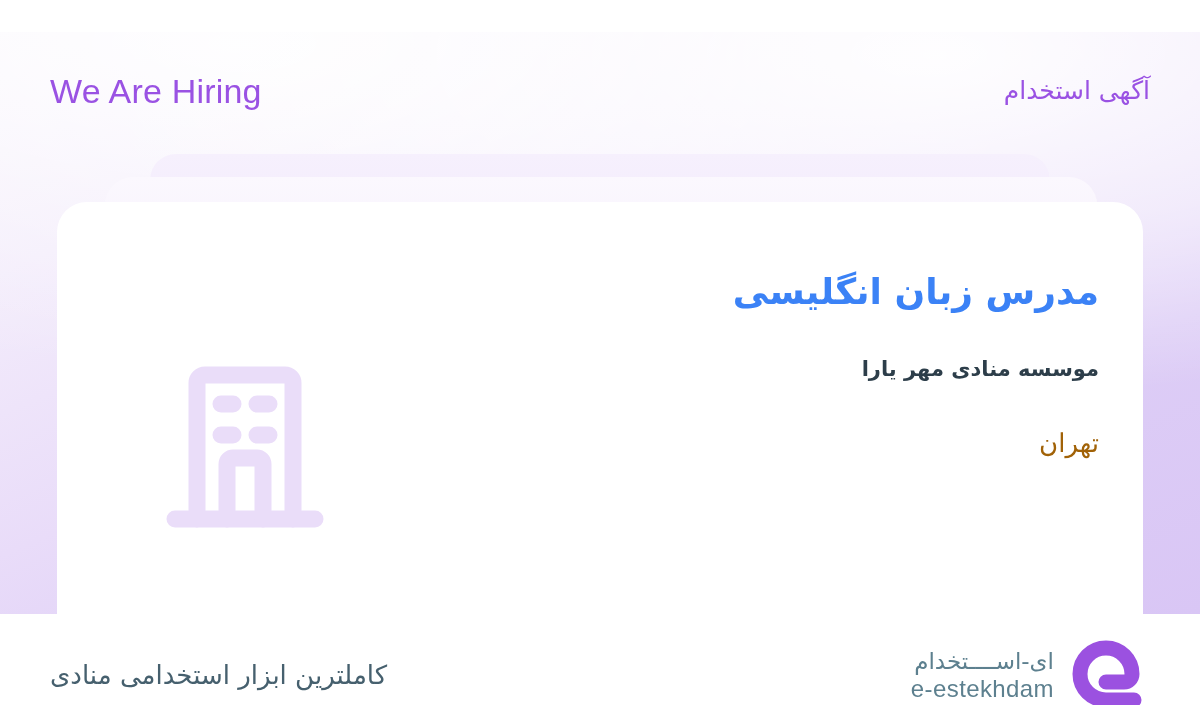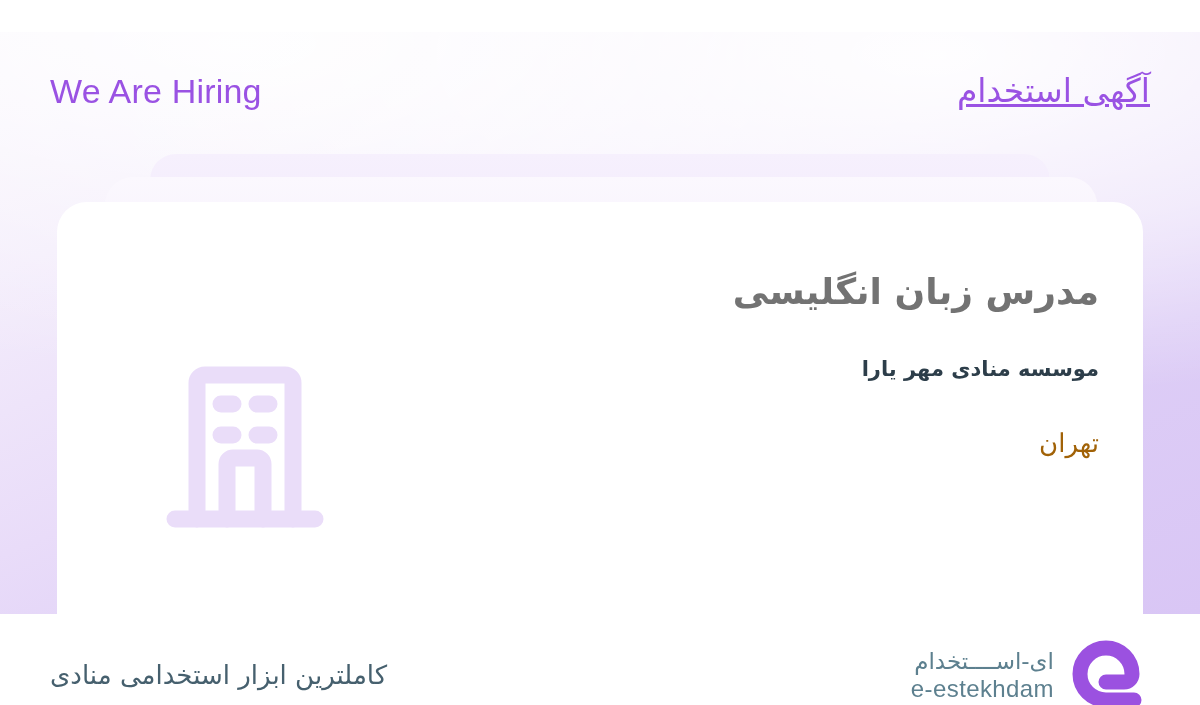--- a/index.html
+++ b/index.html
@@ -53,27 +53,26 @@
     font-family: "Liberation Sans", sans-serif;
     font-size: 34px;
     font-weight: 400;
     color: #9a52e3;
     letter-spacing: 0.2px;
     line-height: 1;
     white-space: nowrap;
   }
   .hero-header-fa {
     font-family: "DejaVu Sans", sans-serif;
-    font-size: 33px;
+    font-size: 25px;
     font-weight: 400;
     color: #9a52e3;
     direction: rtl;
     line-height: 1.25;
     white-space: nowrap;
-    text-decoration: underline;
   }
 
   
   .card-back {
     position: absolute;
     left: 150px;
     top: 122px;
     width: 900px;
     height: 160px;
     border-radius: 26px 26px 0 0;
@@ -117,21 +116,21 @@
   .job-info {
     direction: rtl;
     text-align: right;
     padding-top: 4px;
     flex: 0 0 auto;
   }
   .job-title {
     font-family: "DejaVu Sans", sans-serif;
     font-size: 36px;
     font-weight: bold;
-    color: #737373;
+    color: #3b82f6;
     line-height: 1.35;
     margin: 0 0 38px 0;
     white-space: nowrap;
   }
   .company-name {
     font-family: "DejaVu Sans", sans-serif;
     font-size: 21px;
     font-weight: bold;
     color: #2d3e4a;
     line-height: 1.35;

